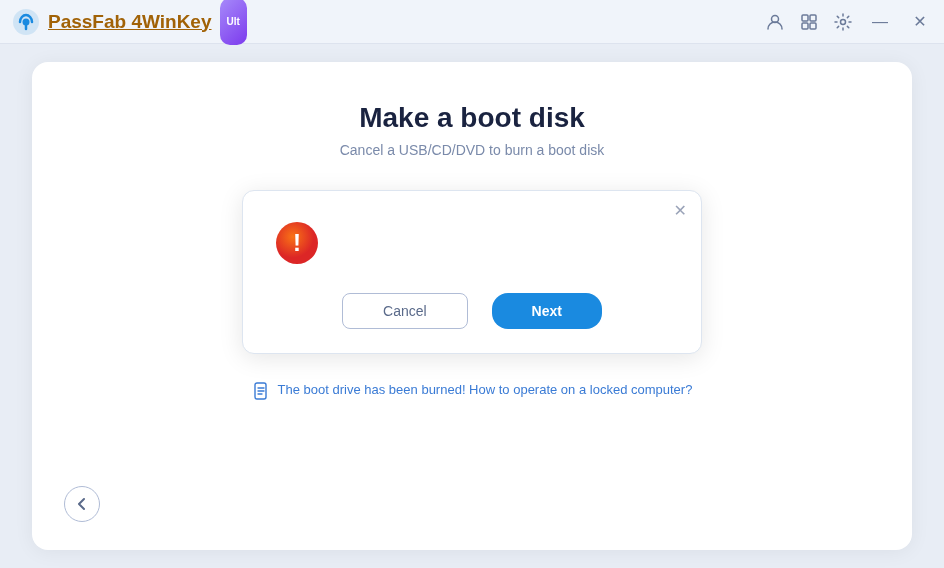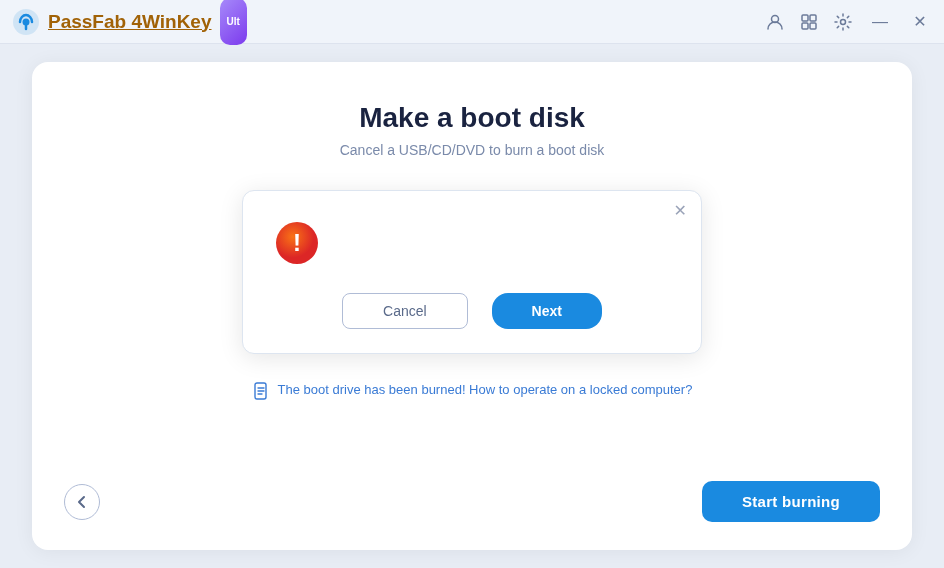--- a/index.html
+++ b/index.html
@@ -294,16 +294,15 @@
       </svg>
       <span>The boot drive has been burned! How to operate on a locked computer?</span>
     </a>
 
     <div class="bottom-bar">
       <button class="btn-back">
         <svg width="14" height="14" viewBox="0 0 14 14" fill="none">
           <path d="M9 2L4 7L9 12" stroke="#5a6a8a" stroke-width="2" stroke-linecap="round" stroke-linejoin="round"></path>
         </svg>
       </button>
-      <button class="btn-start-burning">Start burning</button>
     </div>
   </div>
 </div>
 
 </body></html>

